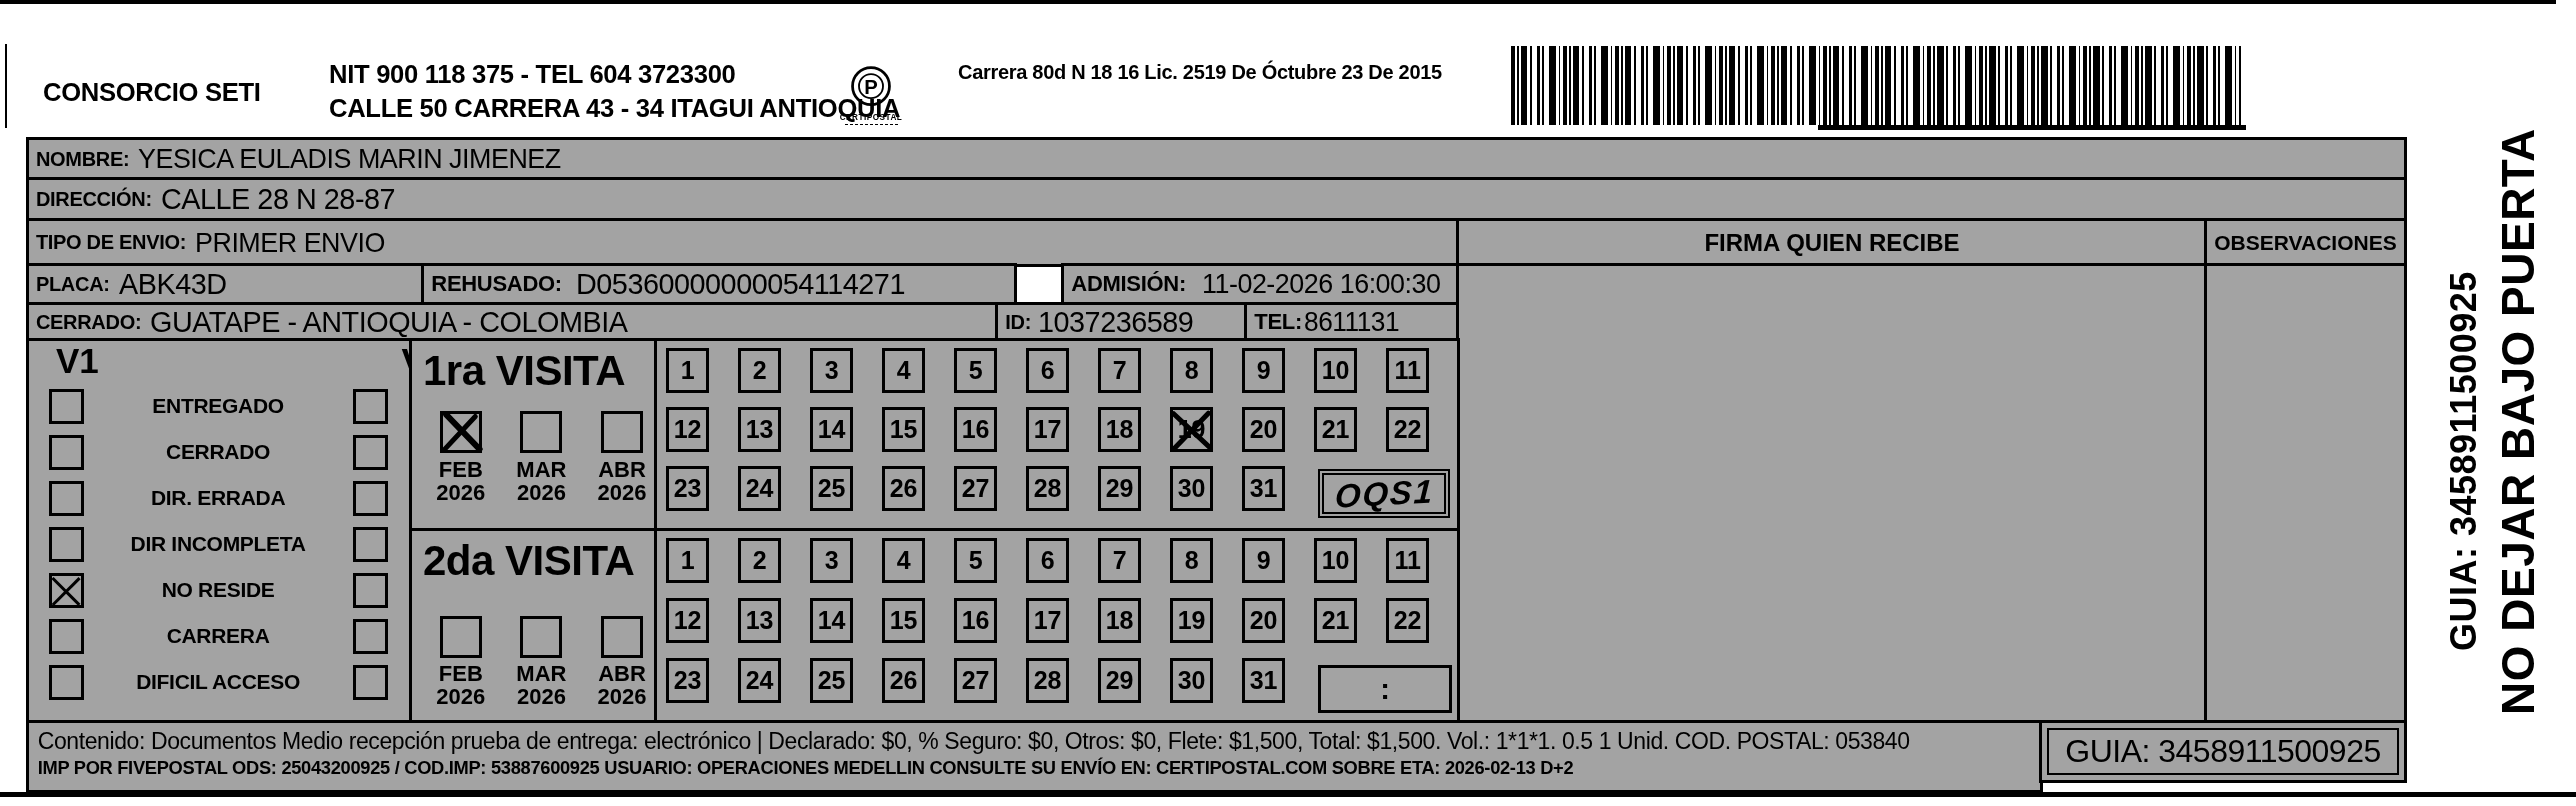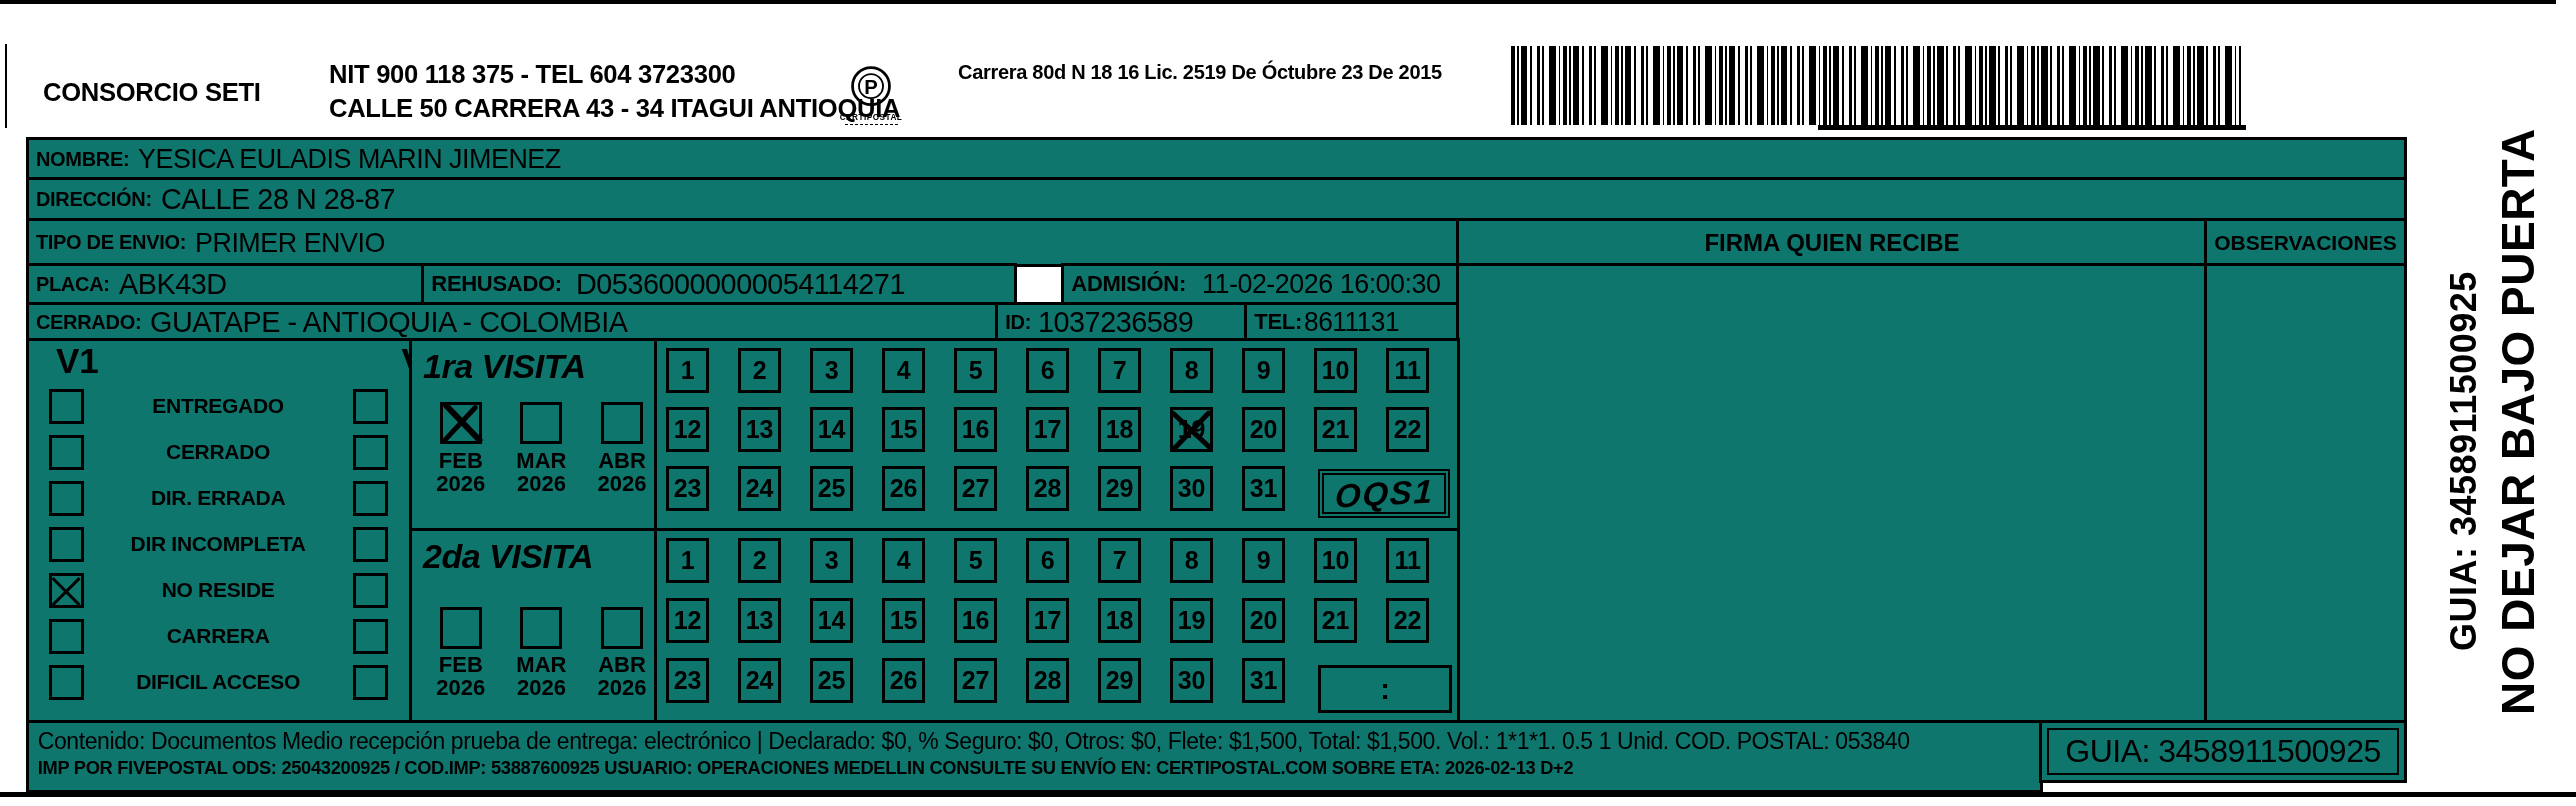--- a/index.html
+++ b/index.html
@@ -1,19 +1,19 @@
 <!DOCTYPE html>
 <html style="font-size:14.6px"><head>
 <meta charset="utf-8">
 <style>
   html,body{margin:0;padding:0;background:#fff;}
   body{width:2576px;height:807px;position:relative;overflow:hidden;
        font-family:"Liberation Sans","DejaVu Sans",sans-serif;color:#000;}
   .abs{position:absolute;}
-  .cell{position:absolute;border:3.7px solid #000;box-sizing:border-box;background:#0f766e;}
+  .cell{position:absolute;border:3.7px solid #000;box-sizing:border-box;background:#a3a3a3;}
   .field{display:flex;align-items:center;padding-left:7.3px;white-space:nowrap;overflow:hidden;}
   .lbl{font-weight:bold;font-size:20px;letter-spacing:-0.3px;}
   .lbl.md{font-size:22px;}
   .val{font-size:28px;margin-left:9.1px;letter-spacing:-0.5px;transform:scaleX(0.96);transform-origin:left center;}
   .val.lg{font-size:30px;}
   .hdrtxt{font-weight:bold;font-size:25.6px;line-height:34px;white-space:nowrap;letter-spacing:-0.3px;}
   .center{display:flex;align-items:center;justify-content:center;}
   
   .scanline{position:absolute;background:#000;}
   .barcode{position:absolute;left:1511px;top:46px;width:730px;height:79px;
@@ -31,21 +31,21 @@
   .status-rows{position:absolute;left:0;top:42px;right:0;}
   .status-row{display:flex;align-items:center;height:46px;}
   .cb{width:35px;height:35px;border:3.7px solid #000;box-sizing:border-box;position:relative;flex:0 0 auto;}
   .cb.v1{margin-left:20px;}
   .cb.v2{margin-right:22px;}
   .st-label{flex:1;text-align:center;font-weight:bold;font-size:21px;letter-spacing:-0.3px;}
   .cb.checked::before,.cb.checked::after{content:"";position:absolute;left:-4.6px;right:-4.6px;top:50%;height:2.7px;background:#000;}
   .cb.checked::before{transform:rotate(45deg);}
   .cb.checked::after{transform:rotate(-45deg);}
   
-  .visit-title{font-size:34px;font-weight:bold;padding:5.5px 0 0 11px;letter-spacing:-0.5px;font-style:italic;}
+  .visit-title{font-size:42px;font-weight:bold;padding:5.5px 0 0 11px;letter-spacing:-0.5px;}
   .months{display:flex;gap:14.6px;padding-left:12.8px;justify-content:flex-end;}
   .month{display:flex;flex-direction:column;align-items:center;width:66px;}
   .month-cb{width:42px;height:42px;border:3.7px solid #000;box-sizing:border-box;position:relative;}
   .month-cb.checked::before,.month-cb.checked::after{content:"";position:absolute;background:#000;border-radius:2.7px;}
   .month-cb.checked::before{left:-7.3px;right:-11px;top:42%;height:5.5px;transform:rotate(46deg);}
   .month-cb.checked::after{left:-9.1px;right:-5.5px;top:48%;height:4.6px;transform:rotate(-47deg);}
   .month-name{font-size:22px;font-weight:bold;margin-top:5.5px;line-height:22px;}
   .month-year{font-size:22px;font-weight:bold;line-height:24px;}
   
   .day-grid{display:grid;grid-template-columns:repeat(11,72px);padding:7.3px 0 0 9.1px;}

